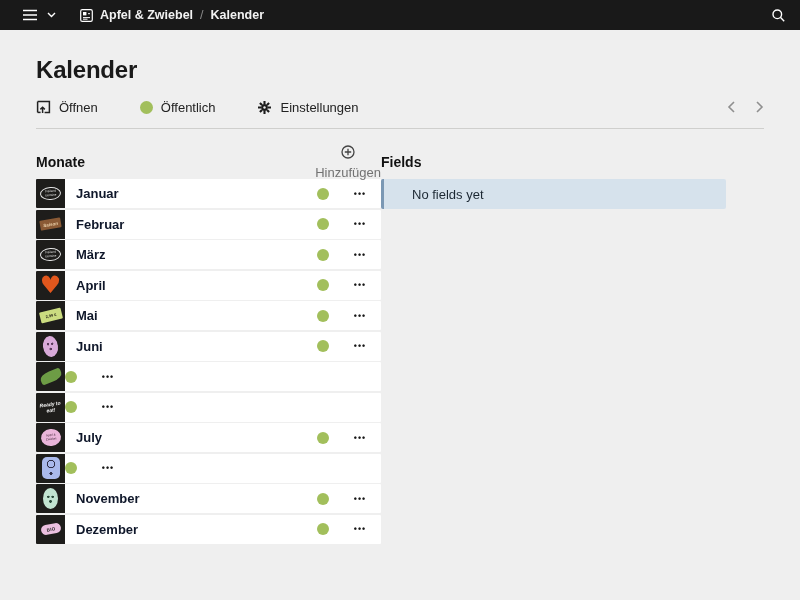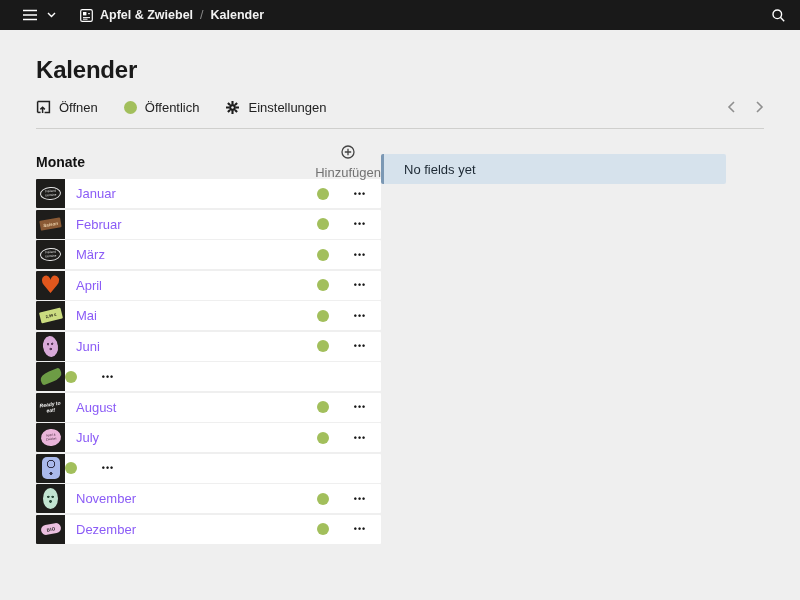--- a/index.html
+++ b/index.html
@@ -10,37 +10,37 @@
   .topbar { height:30px; background:#191919; display:flex; align-items:center; padding:0 14px 0 22px; }
   .menu-btn { display:flex; align-items:center; gap:9px; cursor:pointer; }
   .breadcrumb { display:flex; align-items:center; gap:7px; margin-left:24px; font-size:12.5px; font-weight:600; color:#f2f2f2; }
   .crumb-sep { color:#8a8a8a; font-weight:400; }
   .topbar-search { margin-left:auto; display:flex; align-items:center; }
 
   
   .main { padding:0 36px; }
   h1.page-title { font-size:24px; font-weight:700; margin-top:27px; line-height:1.1; letter-spacing:-0.2px; }
 
-  .toolbar { display:flex; align-items:center; gap:26px; margin-top:15px; font-size:13px; color:#222; height:18px; }
+  .toolbar { display:flex; align-items:center; gap:42px; margin-top:15px; font-size:13px; color:#222; height:18px; }
   .tool { display:flex; align-items:center; gap:8px; cursor:pointer; }
   .status-dot-lg { width:13px; height:13px; border-radius:50%; }
   .pager { margin-left:auto; display:flex; gap:19px; }
 
   .divider { border-bottom:1px solid #cfcfcd; margin-top:12px; }
 
   .columns { display:flex; margin-top:25px; }
   .col { width:345px; flex:none; }
   .col-head { display:flex; align-items:center; justify-content:space-between; margin-bottom:9px; height:16px; }
   .col-title { font-size:14px; font-weight:700; color:#111; }
   .add-btn { display:flex; align-items:center; gap:6px; font-size:13px; color:#737373; cursor:pointer;flex-direction:column; }
 
   
   .row { display:flex; align-items:center; height:29px; background:#fff; margin-bottom:1.5px; border-radius:1px; overflow:hidden; cursor:pointer; }
   .thumb { width:29px; height:29px; flex:none; background:#1e1d1b; display:flex; align-items:center; justify-content:center; overflow:hidden; }
-  .row-label { flex:1; margin-left:11px; font-size:13px; color:#8b5cf6; }
+  .row-label { flex:1; margin-left:11px; font-size:13px; color:#0f172a;font-weight:bold; }
   .dot { width:12px; height:12px; border-radius:50%; flex:none; margin-right:16px; }
   .opts { flex:none; width:36px; text-align:center; font-size:9px; font-weight:700; letter-spacing:1px; color:#161616; padding-right:6px; cursor:pointer; }
 
   
   .sticker { display:flex; align-items:center; justify-content:center; text-align:center; }
   .s0,.s2 { width:21px; height:13px; border:1px solid #e2e2e2; border-radius:50%; color:#e2e2e2; font-size:3px; line-height:1.15; transform:rotate(-4deg); }
   .s1 { width:21px; height:10px; background:#8a5a35; color:#eed4ad; font-size:4.5px; font-style:italic; font-weight:700; transform:rotate(-10deg); border-radius:1px; }
   .s3 { color:#e2571d; font-size:24px; line-height:29px; font-family:"DejaVu Sans", sans-serif; }
   .s4 { width:22px; height:11px; background:#cbdc80; color:#33331f; font-size:4px; font-weight:700; transform:rotate(-14deg); border-radius:1px; }
   .s5 { width:15px; height:21px; border-radius:50%; transform:rotate(-8deg);
@@ -53,21 +53,21 @@
   .s9 { width:18px; height:22px; border-radius:5px;
         background:radial-gradient(circle at 50% 32%, transparent 3px, #30304a 3.3px, #30304a 4px, transparent 4.4px),
                    radial-gradient(circle at 50% 75%, #30304a 1.4px, transparent 1.8px), #aab9ec; }
   .s10 { width:15px; height:21px; border-radius:50%;
          background:radial-gradient(circle at 36% 42%, #2a4a3a 1px, transparent 1.4px),
                     radial-gradient(circle at 64% 42%, #2a4a3a 1px, transparent 1.4px),
                     radial-gradient(circle at 50% 64%, #2a4a3a 1.2px, transparent 1.6px), #c2e4d1; }
   .s11 { width:20px; height:10px; background:#ecc0e0; border-radius:5px; transform:rotate(-10deg); color:#252525; font-size:4.5px; font-weight:800; letter-spacing:.2px; }
 
   
-  .notice { background:#d6e2ec; border-left:3px solid #7b98b4; border-radius:2px; height:30px; display:flex; align-items:center; padding-left:20px; font-size:13px; color:#1c2833; }
+  .notice { background:#d6e2ec; border-left:3px solid #7b98b4; border-radius:2px; height:30px; display:flex; align-items:center; padding-left:28px; font-size:13px; color:#1c2833; }
 
   svg { display:block; }
 </style>
 </head>
 <body>
 
 <div class="topbar">
   <div class="menu-btn">
     <span>
       <svg width="16" height="12" viewBox="0 0 16 12">
@@ -217,21 +217,20 @@
             <span class="thumb">
               <span class="sticker s6"></span>
             </span>
             <span class="dot" style="background: rgb(162, 191, 92);"></span>
             <span class="opts">•••</span>
           </div>
           <div class="row">
             <span class="thumb">
               <span class="sticker s7">Ready to eat!</span>
             </span>
-            <span class="row-label">August</span>
             <span class="dot" style="background: rgb(162, 191, 92);"></span>
             <span class="opts">•••</span>
           </div>
           <div class="row">
             <span class="thumb">
               <span class="sticker s8">Apfel &amp; Zwiebel</span>
             </span>
             <span class="row-label">July</span>
             <span class="dot" style="background: rgb(162, 191, 92);"></span>
             <span class="opts">•••</span>
@@ -256,18 +255,21 @@
               <span class="sticker s11">BIO</span>
             </span>
             <span class="row-label">Dezember</span>
             <span class="dot" style="background: rgb(162, 191, 92);"></span>
             <span class="opts">•••</span>
           </div>
         </div>
     </div>
 
     <div class="col">
+      <div class="col-head">
+        <span class="col-title">Fields</span>
+      </div>
       <div class="notice">
         <span>No fields yet</span>
       </div>
     </div>
   </div>
 </div>
 
 </body></html>

